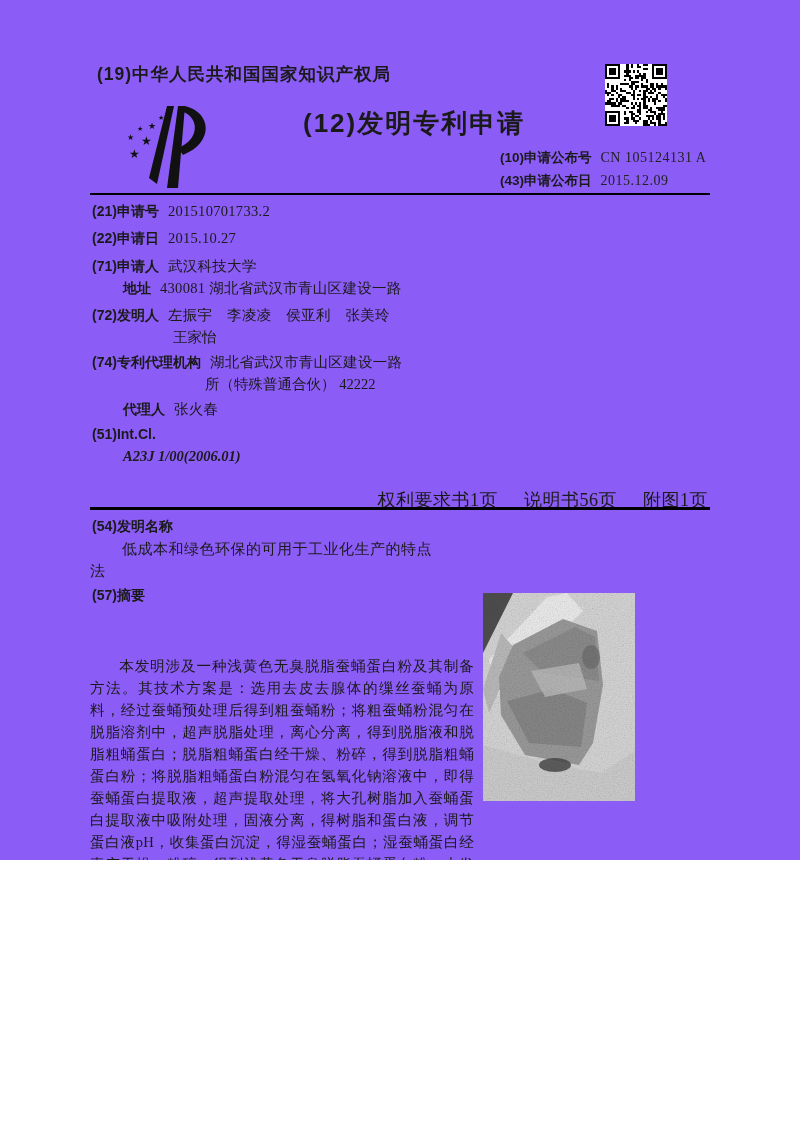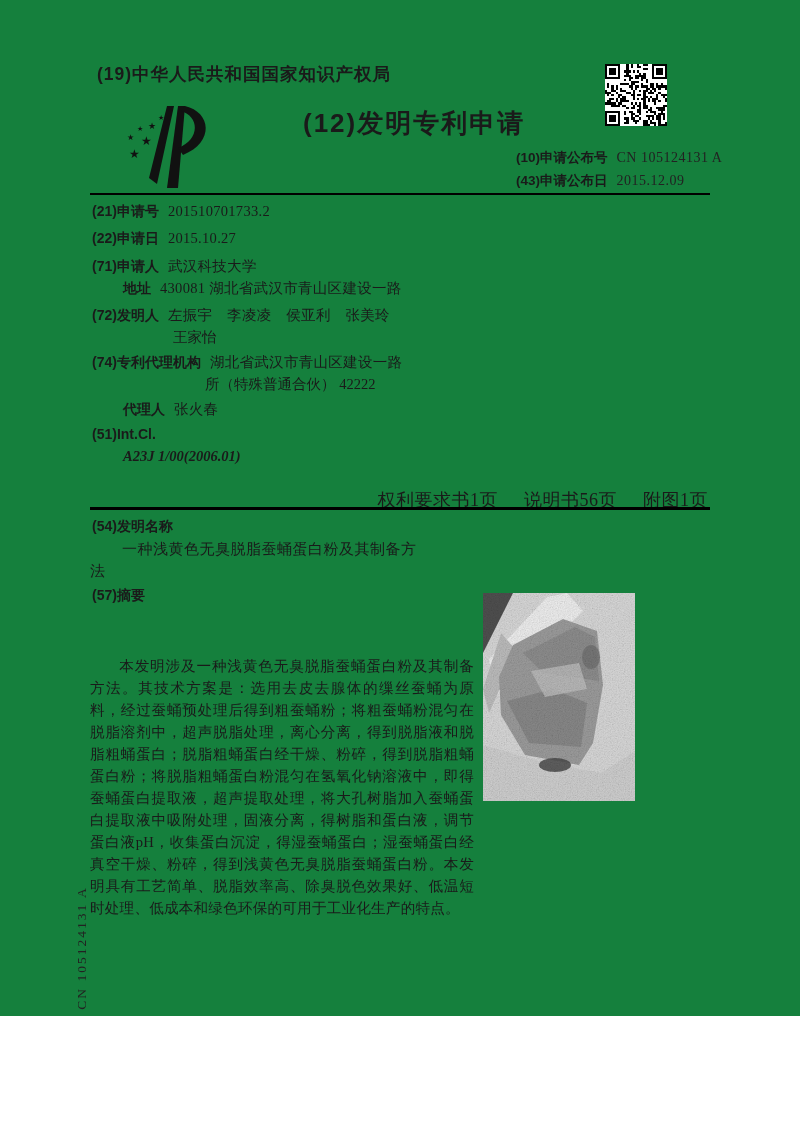--- a/index.html
+++ b/index.html
@@ -1,29 +1,29 @@
 <!DOCTYPE html>
 <html><head>
 <meta charset="utf-8">
 <style>
   html,body{margin:0;padding:0;background:#ffffff;}
   .page{
     position:relative;
-    width:800px;height:1016px;
-    background:#15803d;
+    width:800px;height:860px;
+    background:#8b5cf6;
     overflow:hidden;
     font-family:"Liberation Serif","DejaVu Serif",serif;
     color:#1a1a1a;
   }
   .abs{position:absolute;white-space:nowrap;}
   .hei{font-family:"Liberation Sans","DejaVu Sans",sans-serif;font-weight:bold;}
   .song{font-family:"Liberation Serif","DejaVu Serif",serif;font-weight:normal;}
   .office-header{top:62px;left:97px;font-size:17.5px;letter-spacing:1px;}
   .doc-type{top:106px;left:303px;font-size:26px;letter-spacing:2px;}
-  .pub-line{font-size:14px;margin-left:16px;}
+  .pub-line{font-size:14px;}
   .pub-line .lbl{font-size:13.5px;}
   .pub-line .val{margin-left:9px;letter-spacing:0.5px;color:#222;}
   .rule{position:absolute;left:90px;width:620px;background:#000;}
   .rule-top{top:193px;height:2px;}
   .rule-mid{top:507px;height:3px;}
   .line{position:absolute;font-size:14.5px;}
   .line .lbl{font-size:14px;}
   .line .val{margin-left:9px;letter-spacing:0.3px;}
   .pages-info{top:488px;right:92px;font-size:18px;letter-spacing:0.5px;}
   .pages-info span{margin-left:26px;}
@@ -391,21 +391,21 @@
     <span class="song ital" style="font-weight:bold;">A23J 1/00(2006.01)</span>
   </div>
 
   <div class="abs song pages-info">
     <span>权利要求书1页</span><span>说明书56页</span><span>附图1页</span>
   </div>
 
   <div class="rule rule-mid"></div>
 
   <div class="abs hei sec-label" style="top:518px;left:92px;">(54)发明名称</div>
-  <div class="abs song title-line" style="top:540px;left:122px;">一种浅黄色无臭脱脂蚕蛹蛋白粉及其制备方</div>
+  <div class="abs song title-line" style="top:540px;left:122px;">低成本和绿色环保的可用于工业化生产的特点</div>
   <div class="abs song title-line" style="top:562px;left:90px;">法</div>
 
   <div class="abs hei sec-label" style="top:587px;left:92px;text-align:right;">(57)摘要</div>
   <p class="abstract song">本发明涉及一种浅黄色无臭脱脂蚕蛹蛋白粉及其制备方法。其技术方案是：选用去皮去腺体的缫丝蚕蛹为原料，经过蚕蛹预处理后得到粗蚕蛹粉；将粗蚕蛹粉混匀在脱脂溶剂中，超声脱脂处理，离心分离，得到脱脂液和脱脂粗蛹蛋白；脱脂粗蛹蛋白经干燥、粉碎，得到脱脂粗蛹蛋白粉；将脱脂粗蛹蛋白粉混匀在氢氧化钠溶液中，即得蚕蛹蛋白提取液，超声提取处理，将大孔树脂加入蚕蛹蛋白提取液中吸附处理，固液分离，得树脂和蛋白液，调节蛋白液pH，收集蛋白沉淀，得湿蚕蛹蛋白；湿蚕蛹蛋白经真空干燥、粉碎，得到浅黄色无臭脱脂蚕蛹蛋白粉。本发明具有工艺简单、脱脂效率高、除臭脱色效果好、低温短时处理、低成本和绿色环保的可用于工业化生产的特点。</p>
 
   <svg class="photo" viewBox="0 0 152 208" aria-hidden="true">
     <defs>
       <filter id="grain" x="0" y="0" width="100%" height="100%">
         <feTurbulence type="fractalNoise" baseFrequency="0.85" numOctaves="3" seed="7" stitchTiles="stitch"></feTurbulence>
         <feColorMatrix type="saturate" values="0"></feColorMatrix>

